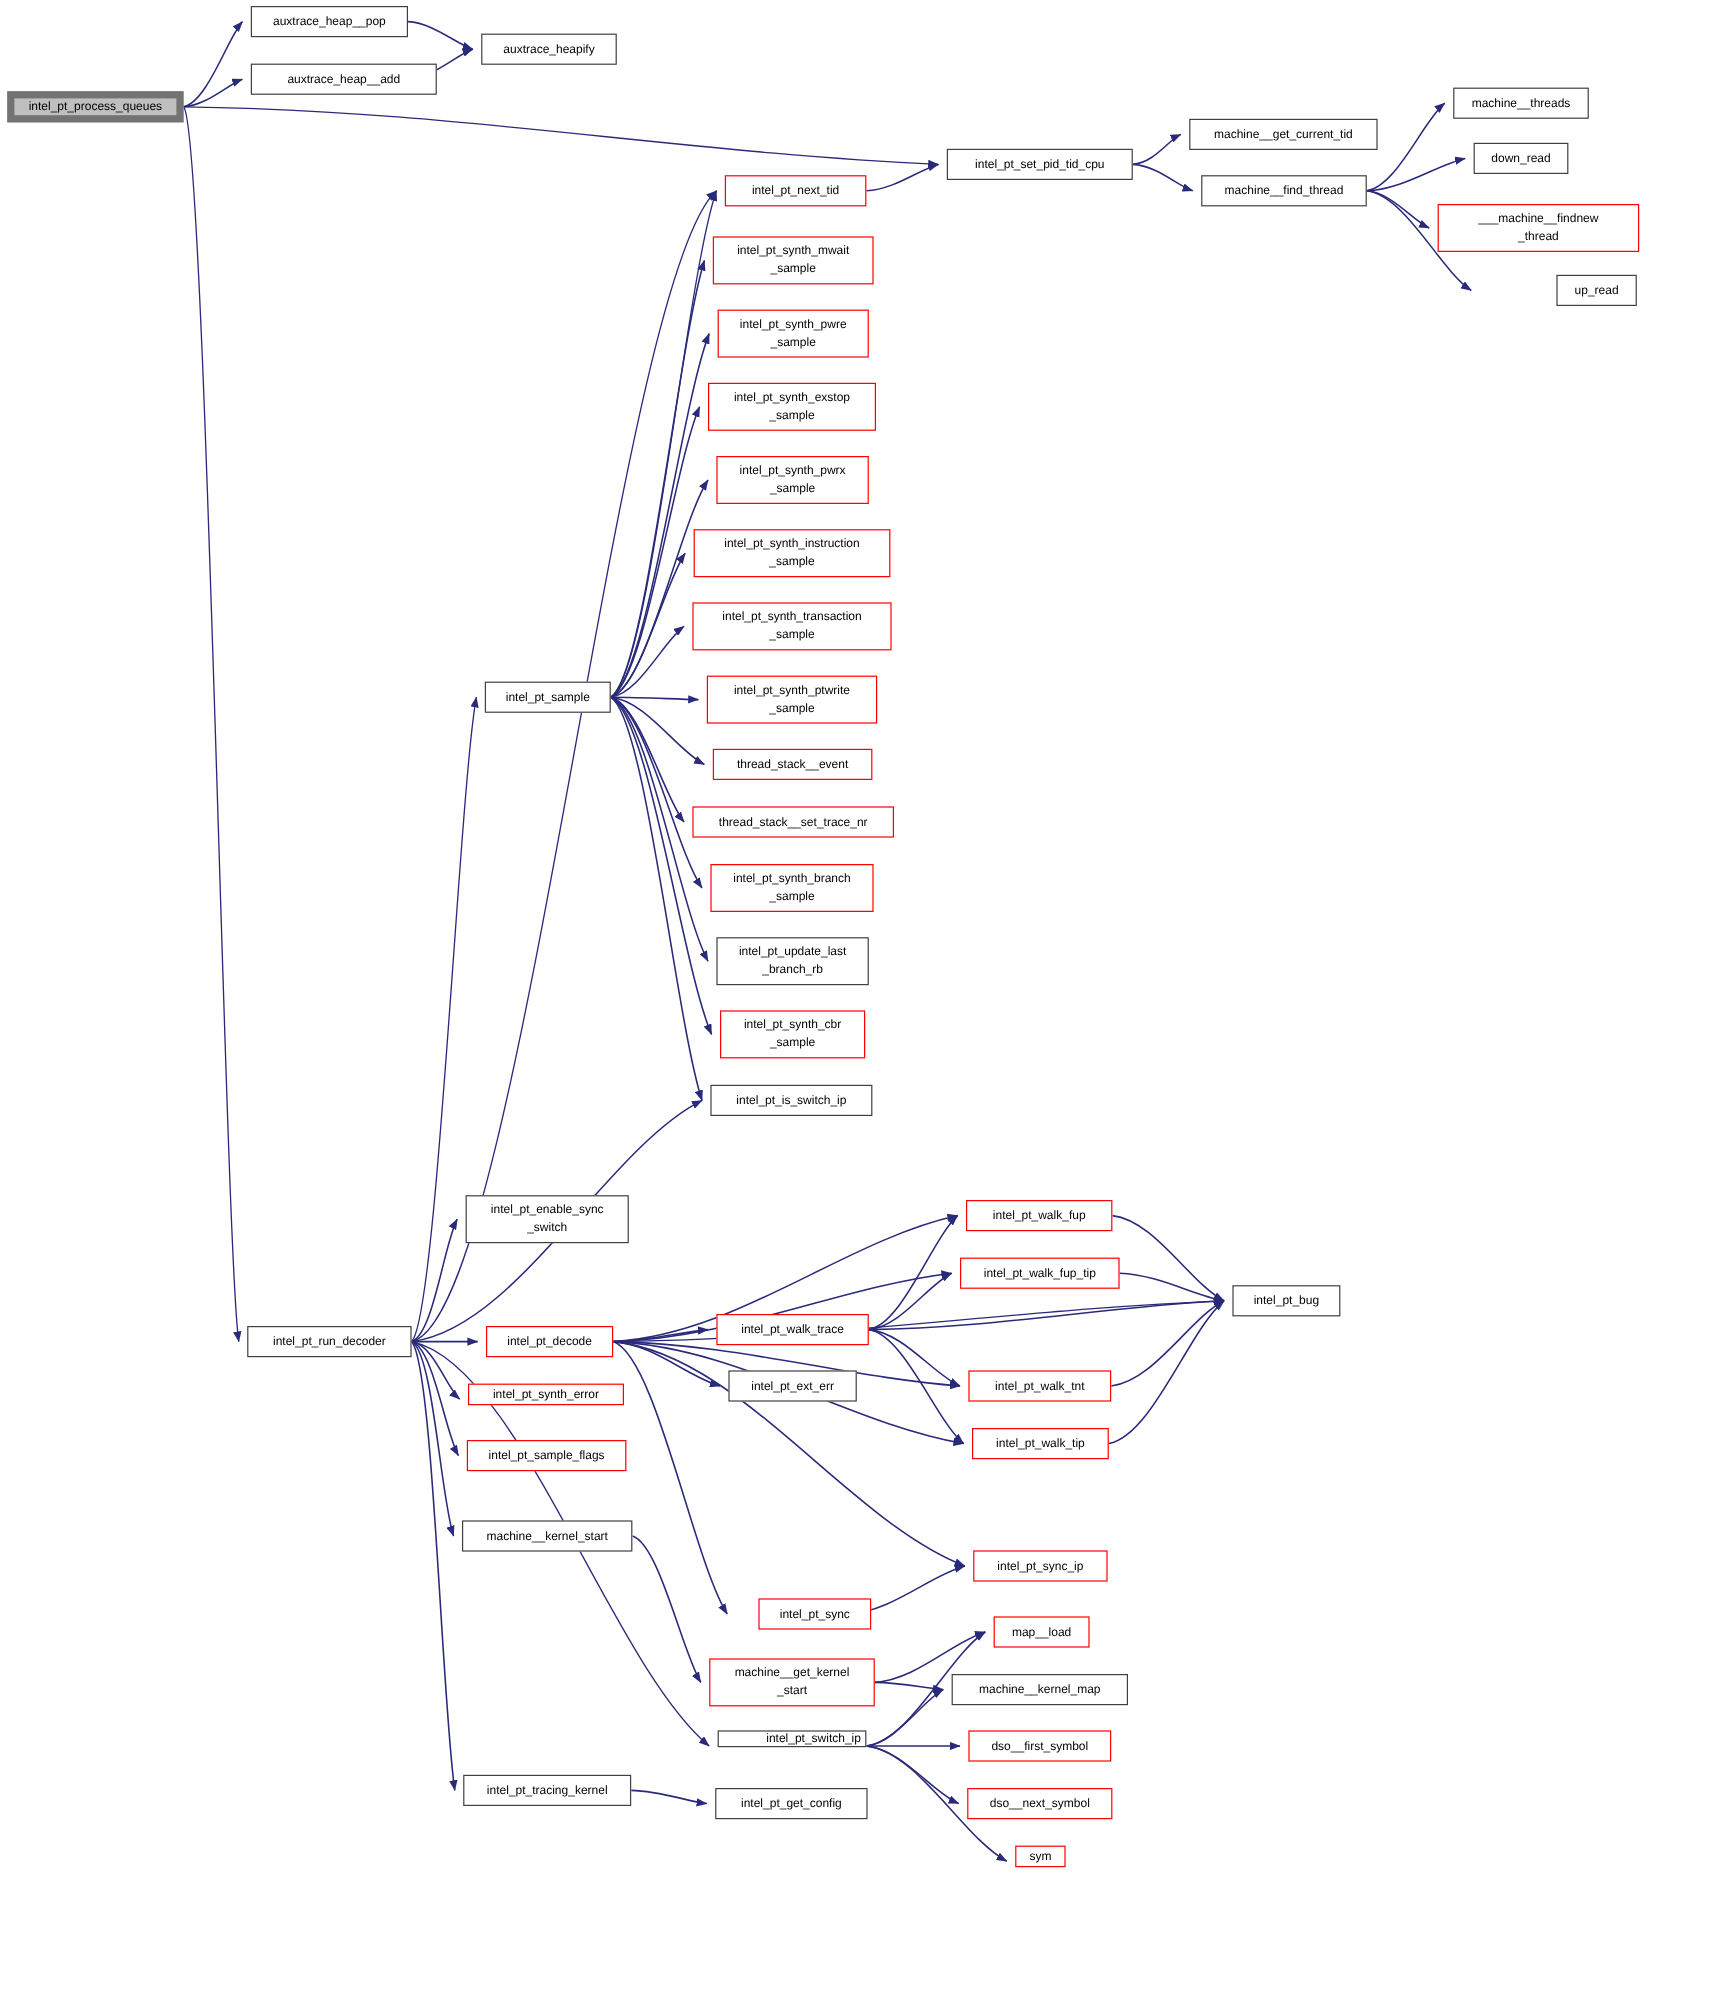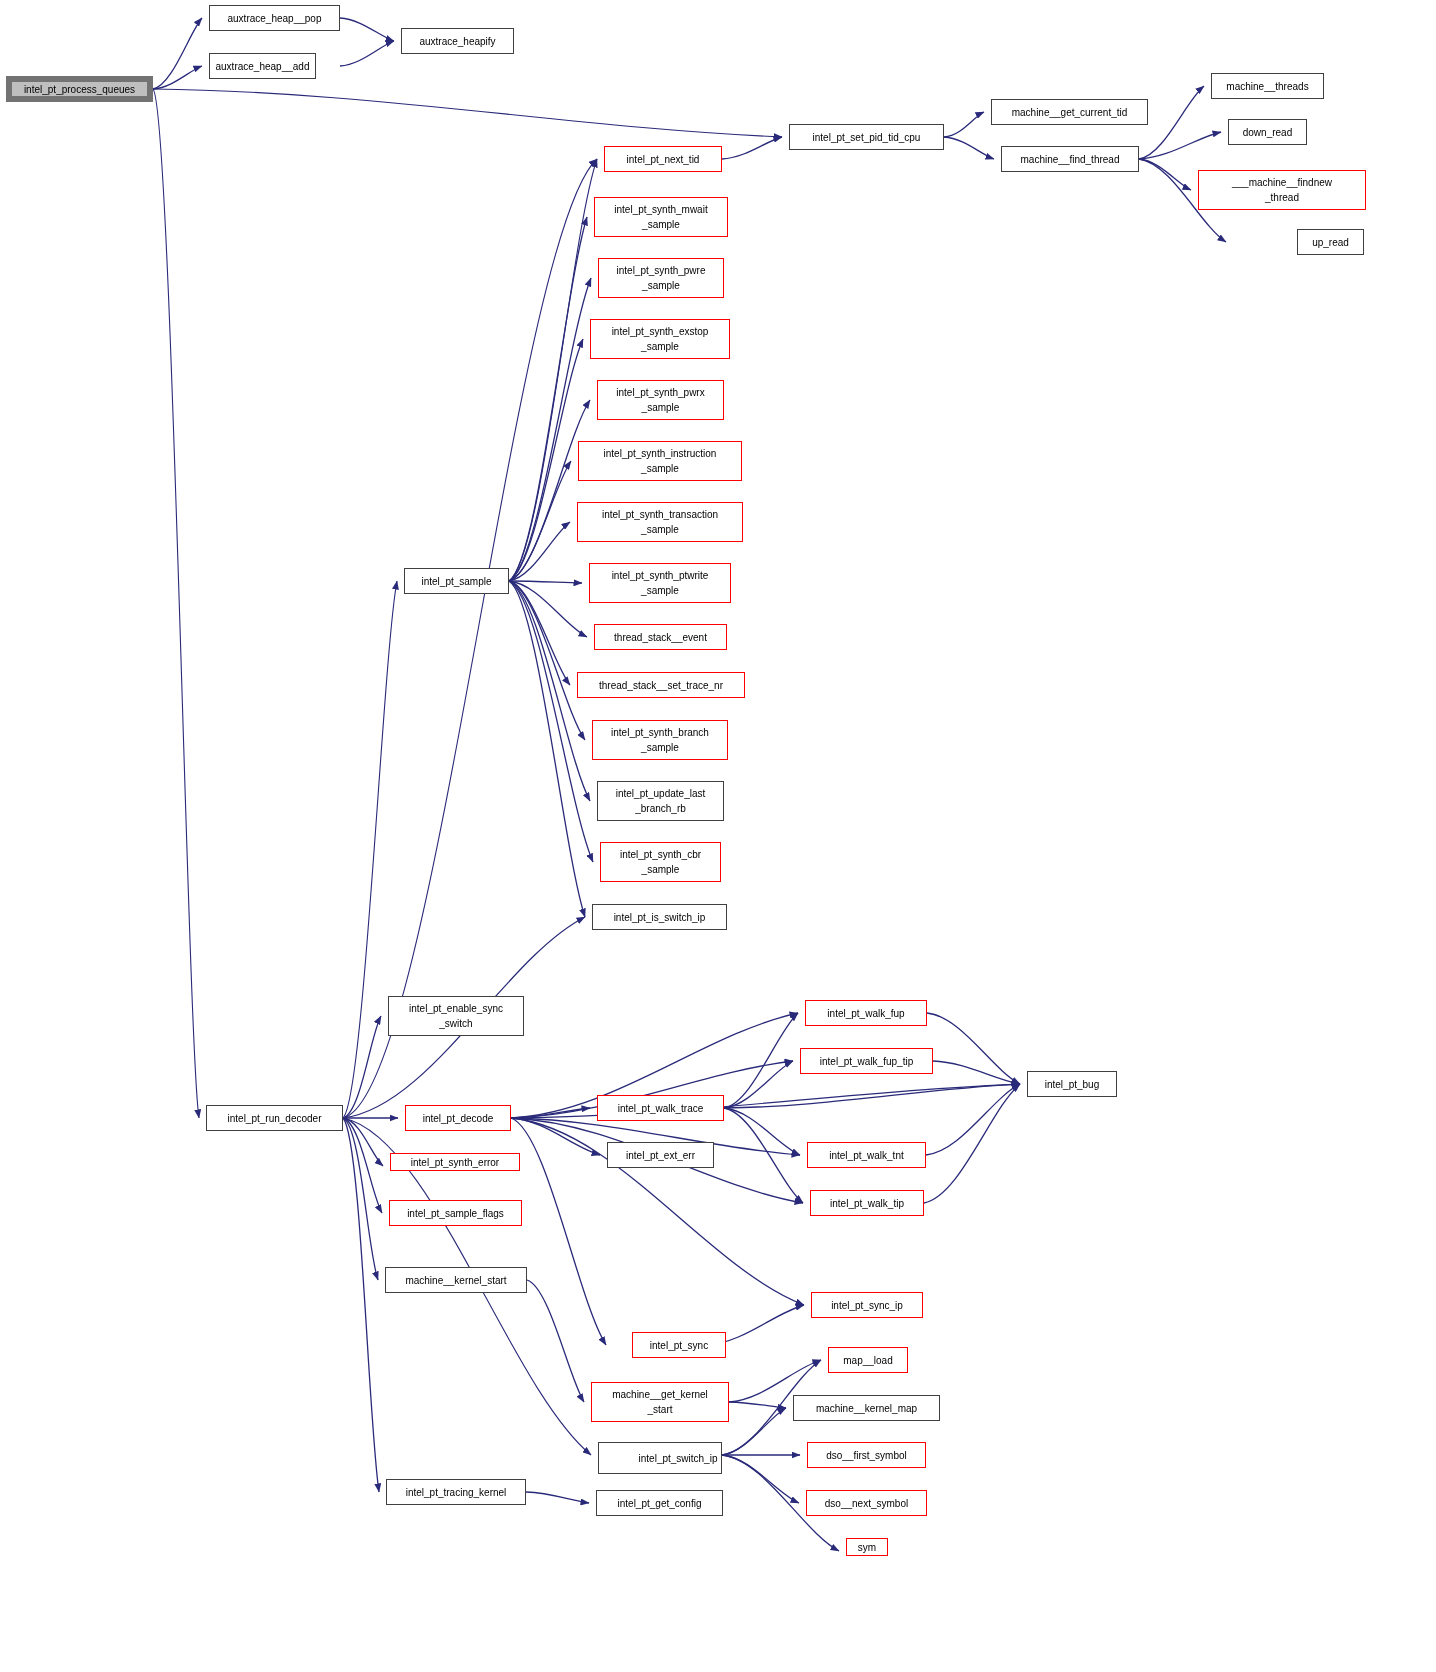--- a/index.html
+++ b/index.html
@@ -85,21 +85,21 @@
       <path d="M 729,1402 C 751.4,1402.324 770.6,1406.785 786,1408" fill="none" stroke="#2a2a7a" stroke-width="1.3" marker-end="url(#ah)"></path>
       <path d="M 722,1455 C 759.1,1449.87 790.9,1379.2375 821,1360" fill="none" stroke="#2a2a7a" stroke-width="1.3" marker-end="url(#ah)"></path>
       <path d="M 722,1455 C 746.85,1452.462 768.15,1417.5175 786,1408" fill="none" stroke="#2a2a7a" stroke-width="1.3" marker-end="url(#ah)"></path>
       <path d="M 722,1455 C 751.75,1455 777.25,1455 800,1455" fill="none" stroke="#2a2a7a" stroke-width="1.3" marker-end="url(#ah)"></path>
       <path d="M 722,1455 C 751.4,1457.592 776.6,1493.28 799,1503" fill="none" stroke="#2a2a7a" stroke-width="1.3" marker-end="url(#ah)"></path>
       <path d="M 722,1455 C 765.4,1460.184 802.6,1531.56 839,1551" fill="none" stroke="#2a2a7a" stroke-width="1.3" marker-end="url(#ah)"></path>
       <path d="M 526,1492 C 550.5,1492.594 571.5,1500.7725 589,1503" fill="none" stroke="#2a2a7a" stroke-width="1.3" marker-end="url(#ah)"></path>
     </svg>
 <div class="node current" style="left: 6px; top: 76px; width: 147px; height: 26px;">intel_pt_process_queues</div>
     <div class="node black" style="left: 209px; top: 5px; width: 131px; height: 26px;">auxtrace_heap__pop</div>
-    <div class="node black" style="left: 209px; top: 53px; width: 107px; height: 26px;">auxtrace_heap__add</div>
+    <div class="node black" style="left: 209px; top: 53px; width: 155px; height: 26px;">auxtrace_heap__add</div>
     <div class="node black" style="left: 401px; top: 28px; width: 113px; height: 26px;">auxtrace_heapify</div>
     <div class="node black" style="left: 789px; top: 124px; width: 155px; height: 26px;">intel_pt_set_pid_tid_cpu</div>
     <div class="node black" style="left: 991px; top: 99px; width: 157px; height: 26px;">machine__get_current_tid</div>
     <div class="node black" style="left: 1001px; top: 146px; width: 138px; height: 26px;">machine__find_thread</div>
     <div class="node black" style="left: 1211px; top: 73px; width: 113px; height: 26px;">machine__threads</div>
     <div class="node black" style="left: 1228px; top: 119px; width: 79px; height: 26px;">down_read</div>
     <div class="node red" style="left: 1198px; top: 170px; width: 168px; height: 40px;">___machine__findnew
 _thread</div>
     <div class="node black" style="left: 1297px; top: 229px; width: 67px; height: 26px;">up_read</div>
     <div class="node red" style="left: 604px; top: 146px; width: 118px; height: 26px;">intel_pt_next_tid</div>
@@ -141,18 +141,18 @@
     <div class="node black" style="left: 607px; top: 1142px; width: 107px; height: 26px;">intel_pt_ext_err</div>
     <div class="node red" style="left: 807px; top: 1142px; width: 119px; height: 26px;">intel_pt_walk_tnt</div>
     <div class="node red" style="left: 810px; top: 1190px; width: 114px; height: 26px;">intel_pt_walk_tip</div>
     <div class="node black" style="left: 1027px; top: 1071px; width: 90px; height: 26px;">intel_pt_bug</div>
     <div class="node red" style="left: 811px; top: 1292px; width: 112px; height: 26px;">intel_pt_sync_ip</div>
     <div class="node red" style="left: 632px; top: 1332px; width: 94px; height: 26px;">intel_pt_sync</div>
     <div class="node red" style="left: 828px; top: 1347px; width: 80px; height: 26px;">map__load</div>
     <div class="node red" style="left: 591px; top: 1382px; width: 138px; height: 40px;">machine__get_kernel
 _start</div>
     <div class="node black" style="left: 793px; top: 1395px; width: 147px; height: 26px;">machine__kernel_map</div>
-    <div class="node black" style="left: 598px; top: 1442px; width: 124px; height: 32px; padding-left: 36px;">intel_pt_switch_ip</div>
+    <div class="node black" style="left: 598px; top: 1442px; width: 124px; height: 14px; padding-left: 36px;">intel_pt_switch_ip</div>
     <div class="node red" style="left: 807px; top: 1442px; width: 119px; height: 26px;">dso__first_symbol</div>
     <div class="node red" style="left: 806px; top: 1490px; width: 121px; height: 26px;">dso__next_symbol</div>
     <div class="node black" style="left: 596px; top: 1490px; width: 127px; height: 26px;">intel_pt_get_config</div>
     <div class="node red" style="left: 846px; top: 1538px; width: 42px; height: 18px;">sym</div>
   </div>
 
 </body></html>

